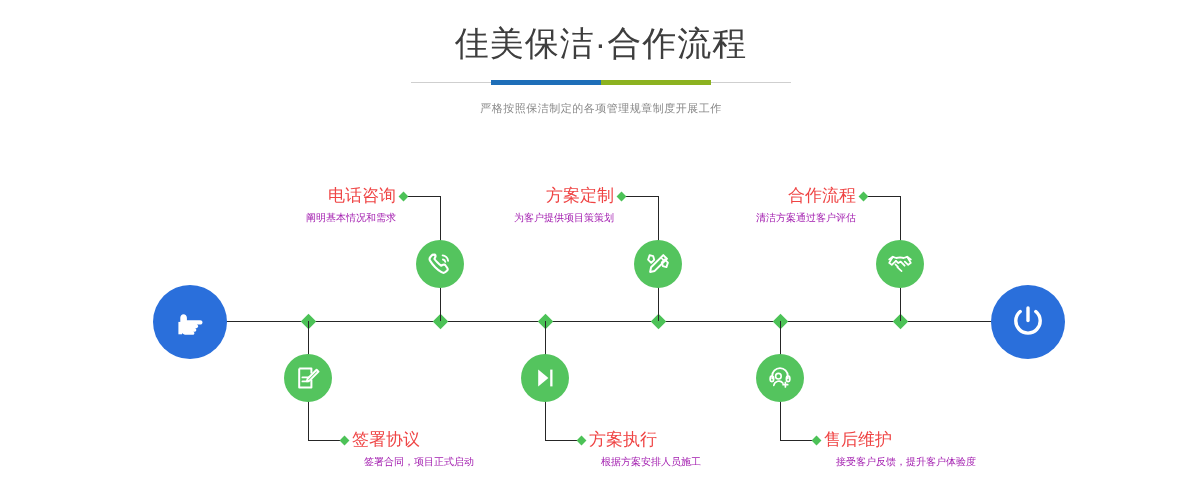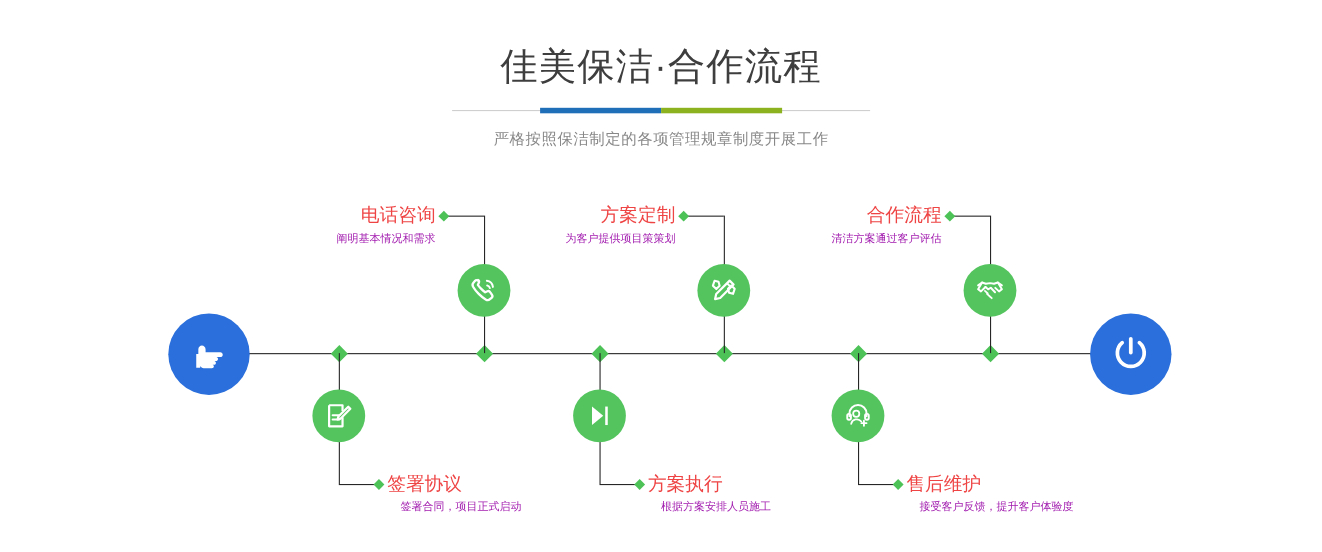--- a/index.html
+++ b/index.html
@@ -21,21 +21,21 @@
   
   .header {
     position: absolute;
     left: 0;
     top: 0;
     width: 1202px;
     text-align: center;
   }
   .title {
     margin: 0;
-    padding-top: 38px;
+    padding-top: 20px;
     font-size: 34px;
     line-height: 46px;
     font-weight: normal;
     color: #3e3e3e;
     letter-spacing: 1px;
   }
   .divider-wrap {
     position: relative;
     width: 380px;
     margin: 14px auto 0 auto;
@@ -53,21 +53,21 @@
     position: absolute;
     top: 0;
     height: 5px;
   }
   .divider-seg.blue  { left: 80px;  width: 110px; background: #1e6eb8; }
   .divider-seg.green { left: 190px; width: 110px; background: #8cb220; }
 
   .subtitle {
     margin: 0;
     padding-top: 12px;
-    font-size: 14px;
+    font-size: 11px;
     line-height: 22px;
     color: #888888;
     letter-spacing: 0.5px;
   }
 
   
   .timeline {
     position: absolute;
     left: 0;
     top: 0;

